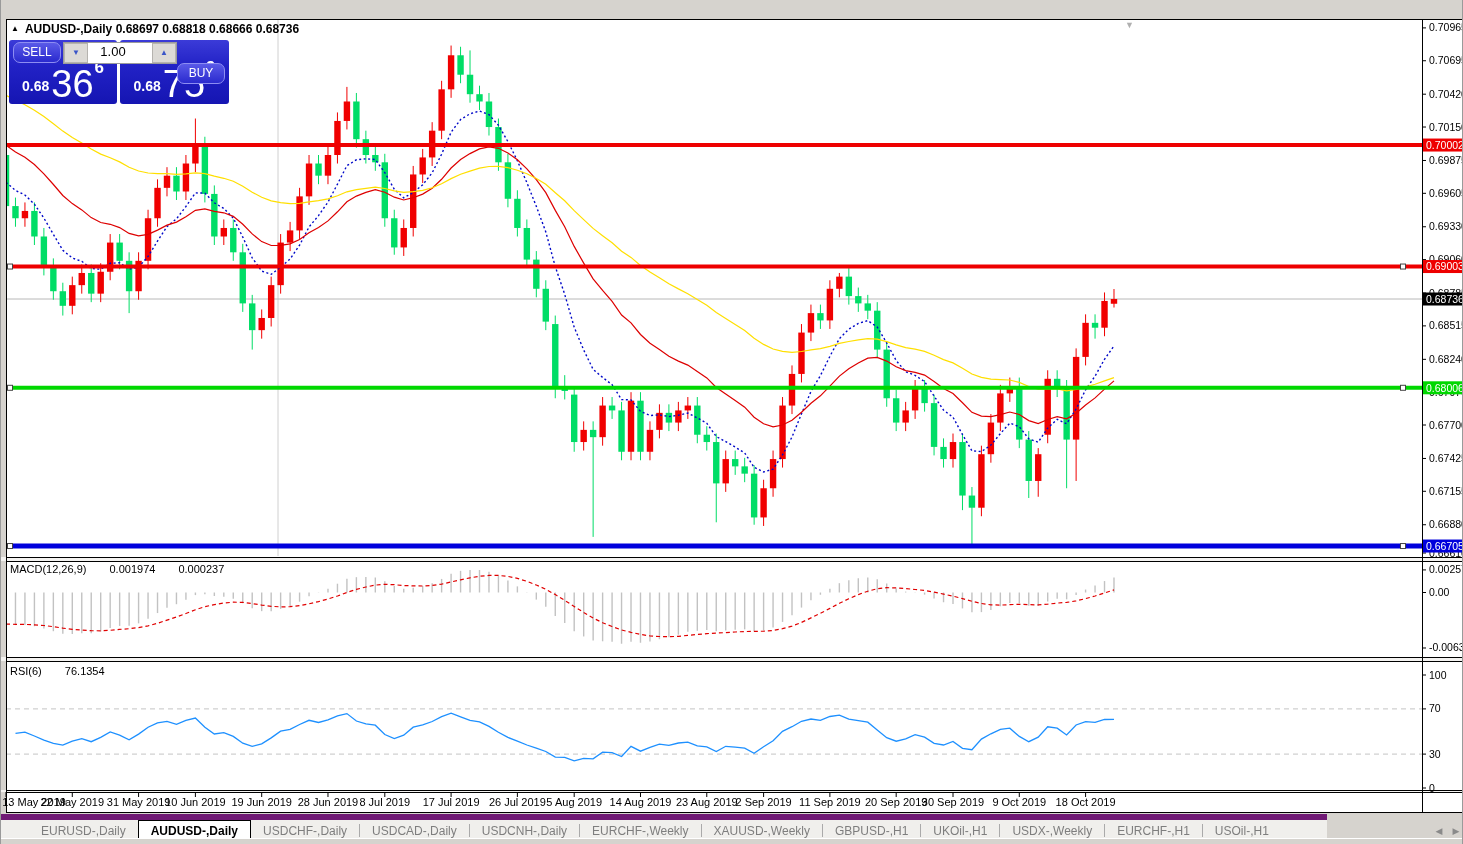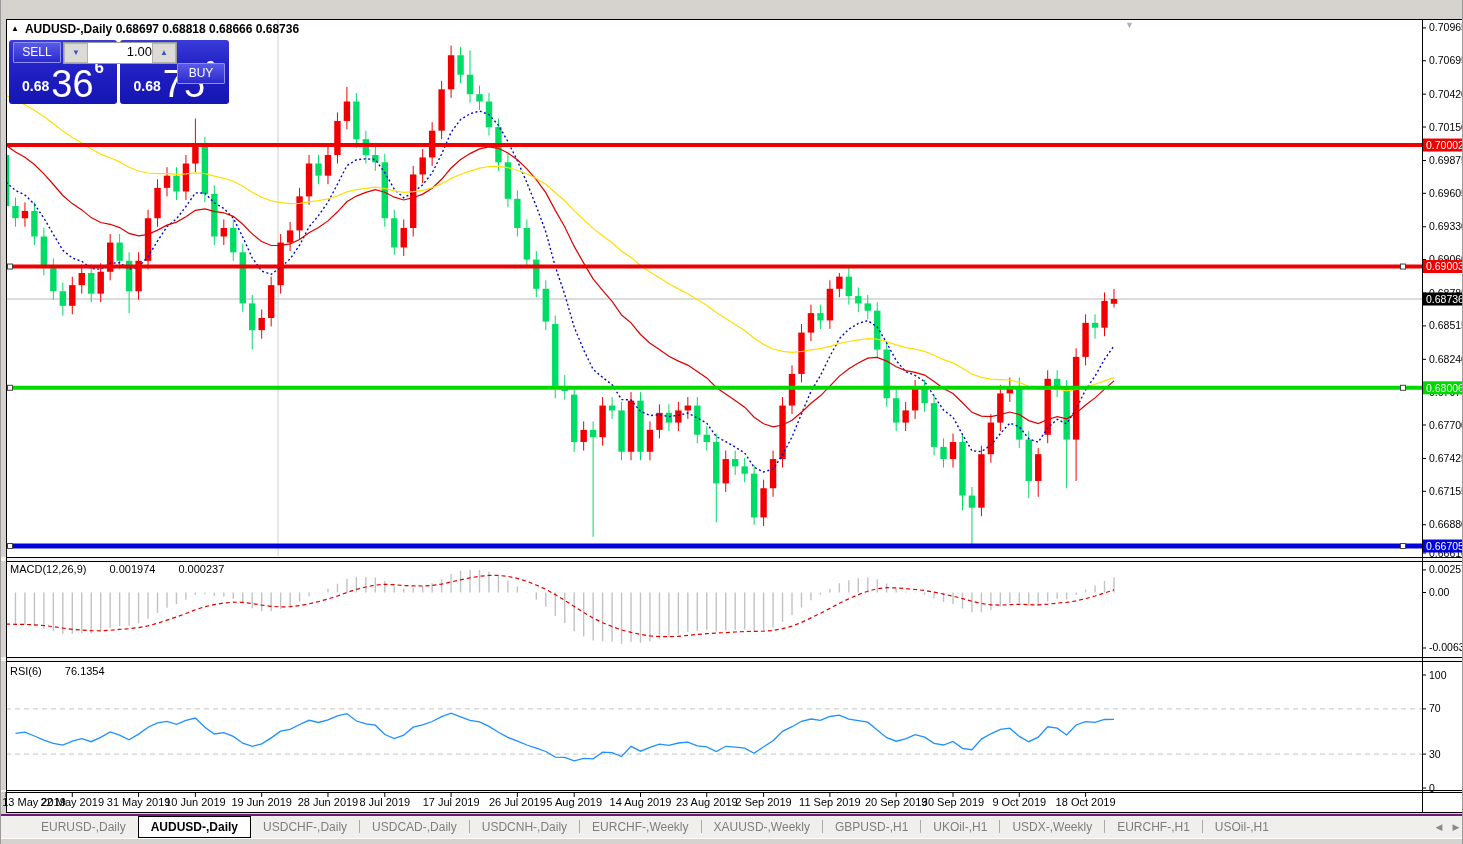--- a/index.html
+++ b/index.html
@@ -15,41 +15,41 @@
   #plot{position:absolute;left:0;top:0;}
   
   #chart-title{position:absolute;left:10px;top:22px;font-size:12px;font-weight:bold;color:#000;z-index:5;}
   #chart-title .tri{font-size:8px;vertical-align:2px;margin-right:6px;}
   
   #trade-widget{position:absolute;left:8px;top:40px;width:220px;height:64px;z-index:6;}
   .blue-half{position:absolute;top:0;height:64px;border-radius:3px;
      background:linear-gradient(180deg,#3b3bd8 0%,#2222c6 40%,#1515b2 100%);}
   #sell-half{left:0;width:108px;}
   #buy-half{left:111px;width:109px;}
-  .side-btn{position:absolute;top:2px;width:46px;height:19px;border:1px solid #8d8df2;border-radius:1px;
+  .side-btn{position:absolute;top:2px;width:46px;height:19px;border:1px solid #8d8df2;border-radius:7px;
      background:linear-gradient(180deg,#5a5ae8,#2a2ace);color:#fff;font-size:12px;text-align:center;line-height:19px;cursor:pointer;}
   #sell-btn{left:4px;}
   #buy-btn{right:4px;margin-top:21px;}
   #vol-box{position:absolute;left:54px;top:2px;width:112px;height:20px;background:#fff;border:1px solid #9b9b9b;
      z-index:7;display:flex;}
   .vol-arrow{width:22px;background:#dcdad6;border:1px solid #b5b3af;color:#3a55c8;font-size:8px;
      text-align:center;line-height:18px;cursor:pointer;}
-  #vol-value{flex:1;text-align:right;font-size:13px;line-height:18px;color:#000;padding-right:0;}
+  #vol-value{flex:1;text-align:center;font-size:13px;line-height:18px;color:#000;padding-right:14px;}
   .price-box{position:absolute;bottom:4px;left:0;right:0;display:flex;align-items:flex-end;justify-content:center;color:#fff;}
   .price-prefix{font-size:14px;font-weight:bold;margin:0 2px 6px 0;text-align:right;}
   .price-main{font-size:38px;line-height:0.82;font-weight:normal;}
   .price-sup{font-size:17px;font-weight:bold;margin:0 0 22px 1px;}
   
   .panel-title{position:absolute;left:9px;font-size:11px;color:#000;z-index:5;}
   #macd-title{top:563px;}
   #rsi-title{top:665px;}
   .panel-title span{margin-right:20px;}
   
-  #tab-bar{position:absolute;left:0;top:814px;width:1463px;height:23px;background:#f0efec;font-size:12px;
-     border-top:2px solid #701a75;}
+  #tab-bar{position:absolute;left:0;top:814px;width:1326px;height:23px;background:#f0efec;font-size:12px;
+     border-top:6px solid #701a75;}
   #tab-strip{position:absolute;left:28px;top:0;height:23px;line-height:22px;white-space:nowrap;}
   .tab{display:inline-block;padding:0 12px;color:#7e7e7e;cursor:pointer;}
   .tab.active{background:#ffffff;border:1px solid #000;color:#000;font-weight:bold;line-height:20px;padding:0 12px;
      position:relative;top:0px;}
   .tab-sep{display:inline-block;width:1px;height:13px;background:#aaa;vertical-align:-2px;}
   .tab-scroll{position:absolute;top:5px;width:12px;height:12px;color:#8a8a8a;font-size:9px;line-height:12px;text-align:center;cursor:pointer;}
   #tab-scroll-left{left:1432px;}
   #tab-scroll-right{left:1449px;}
   #status-strip{position:absolute;left:0;top:838px;width:1463px;height:6px;background:#d6d3ce;border-top:1px solid #fff;}
   #end-marker{position:absolute;left:1124px;top:20px;color:#b0b0b0;font-size:9px;z-index:4;}

